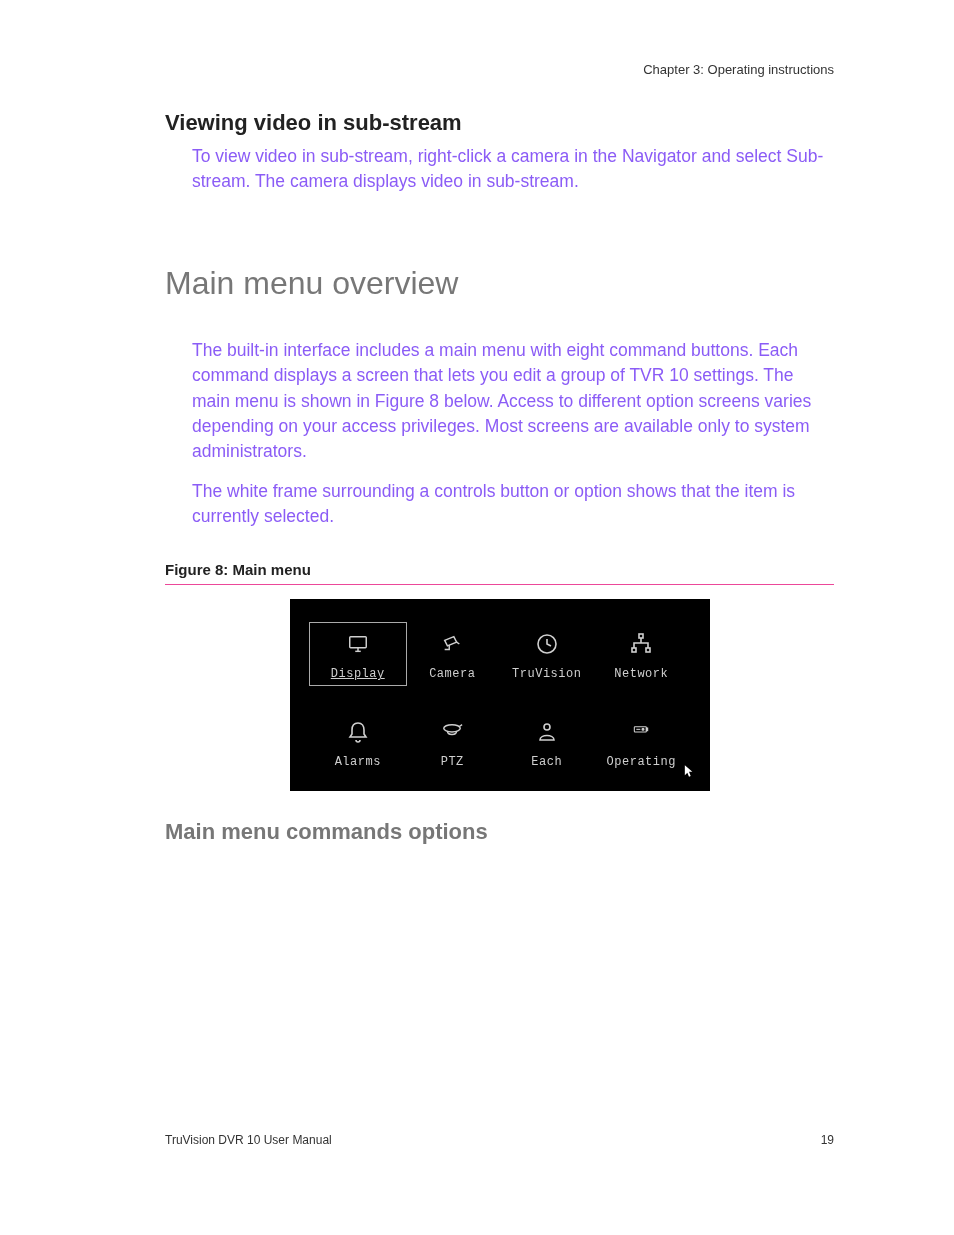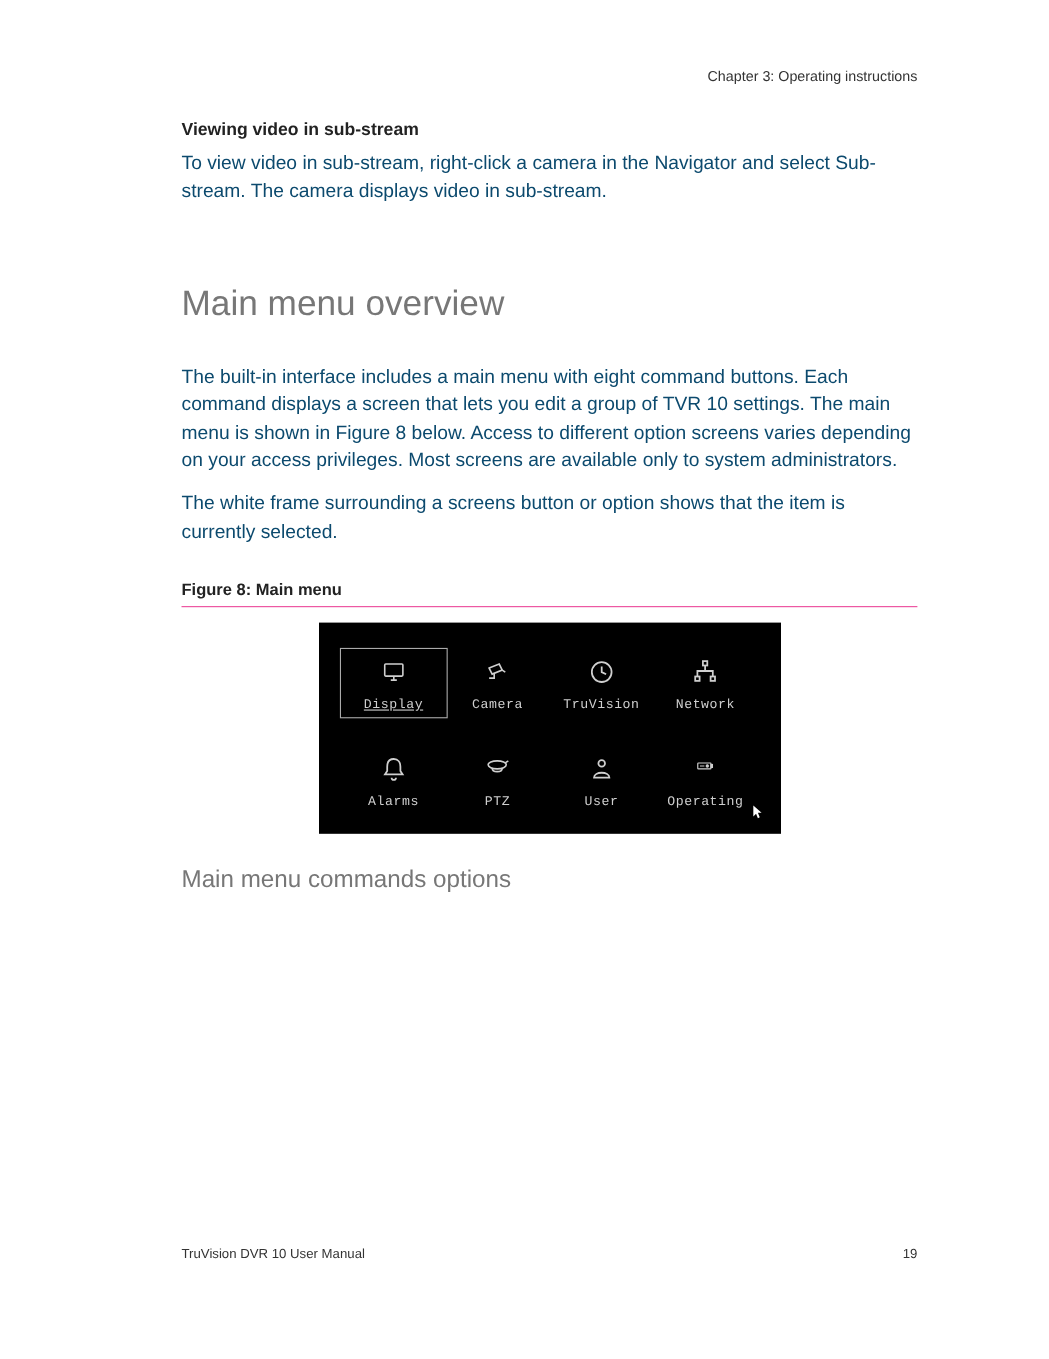--- a/index.html
+++ b/index.html
@@ -1,22 +1,22 @@
 <!DOCTYPE html>
 <html><head>
 <meta charset="utf-8">
 <style>
   * { box-sizing: border-box; margin: 0; padding: 0; }
   html, body { width: 954px; height: 1235px; background: #fff; font-family: "Segoe UI", "Helvetica Neue", Arial, sans-serif; color: #222; }
   .page { position: relative; width: 954px; height: 1197px; padding: 60px 120px 50px 165px; }
   .chapter { position: absolute; top: 62px; right: 120px; font-size: 13px; color: #333; }
-  .subhead { font-weight: 600; font-size: 16px; margin-bottom: 8px; margin-top: 50px; }
-  .body-text { font-size: 17.5px; line-height: 1.45; margin-bottom: 14px; color: #0c4a6e; }
+  .subhead { font-weight: 600; font-size: 22px; margin-bottom: 8px; margin-top: 50px; }
+  .body-text { font-size: 17.5px; line-height: 1.45; margin-bottom: 14px; color: #8b5cf6; margin-left: 27px; }
   .h1 { font-size: 32px; color: #777; font-weight: 400; margin-top: 70px; margin-bottom: 36px; }
-  .h2 { font-size: 22px; color: #777; font-weight: 400; margin-top: 28px; margin-bottom: 10px; }
+  .h2 { font-size: 22px; color: #777; font-weight: 700; margin-top: 28px; margin-bottom: 10px; }
   .figcap { font-weight: 600; font-size: 15px; margin-top: 32px; padding-bottom: 6px; border-bottom: 1px solid #ec4899; }
   .figwrap { display: flex; justify-content: center; margin-top: 14px; margin-bottom: 10px; }
   .menu { width: 420px; background: #000; padding: 32px 24px 22px 24px; display: grid; grid-template-columns: repeat(4, 1fr); row-gap: 38px; column-gap: 6px; position: relative; }
   .menu-item { display: flex; flex-direction: column; align-items: center; gap: 10px; color: #cfcfcf; font-family: "Courier New", monospace; font-size: 12px; letter-spacing: 0.5px; }
   .menu-item .iconbox { width: 30px; height: 26px; display: flex; align-items: center; justify-content: center; }
   .menu-item.selected { outline: 1px solid #aaa; padding: 8px 4px 4px 4px; margin: -8px -4px -4px -4px; }
   .menu-item.selected .lbl { text-decoration: underline; }
   .cursor { position: absolute; right: 16px; bottom: 10px; color: #fff; font-size: 12px; }
   .footer { position: absolute; bottom: 50px; left: 165px; right: 120px; display: flex; justify-content: space-between; font-size: 12px; color: #333; }
   svg { stroke: #cfcfcf; fill: none; stroke-width: 1.6; }
@@ -26,21 +26,21 @@
 
 <div class="page">
 
   <div class="chapter">Chapter 3: Operating instructions</div>
 
   <div class="subhead">Viewing video in sub-stream</div>
   <p class="body-text">To view video in sub-stream, right-click a camera in the Navigator and select Sub-stream. The camera displays video in sub-stream.</p>
 
   <h1 class="h1">Main menu overview</h1>
   <p class="body-text">The built-in interface includes a main menu with eight command buttons. Each command displays a screen that lets you edit a group of TVR 10 settings. The main menu is shown in Figure 8 below. Access to different option screens varies depending on your access privileges. Most screens are available only to system administrators.</p>
-  <p class="body-text">The white frame surrounding a screens button or option shows that the item is currently selected.</p>
+  <p class="body-text">The white frame surrounding a controls button or option shows that the item is currently selected.</p>
 
   <div class="figcap">Figure 8: Main menu</div>
 
   <div class="figwrap">
     <div class="menu">
 
       <div class="menu-item selected">
         <span class="iconbox">
           <svg viewBox="0 0 24 24" width="26" height="22">
               <rect x="3" y="4" width="18" height="12" rx="1"></rect>
@@ -105,21 +105,21 @@
         <span class="lbl">PTZ</span>
       </div>
 
       <div class="menu-item">
         <span class="iconbox">
           <svg viewBox="0 0 24 24" width="24" height="24">
               <circle cx="12" cy="7" r="3"></circle>
               <path d="M5 20 C5 14 19 14 19 20 Z"></path>
             </svg>
         </span>
-        <span class="lbl">User</span>
+        <span class="lbl">Each</span>
       </div>
 
       <div class="menu-item">
         <span class="iconbox">
           <svg viewBox="0 0 24 24" width="30" height="16">
               <rect x="2" y="4" width="18" height="8" rx="1"></rect>
               <rect x="20" y="6" width="2" height="4" fill="#cfcfcf"></rect>
               <line x1="5" y1="8" x2="11" y2="8"></line>
               <circle cx="15" cy="8" r="1.5" fill="#cfcfcf"></circle>
             </svg>

